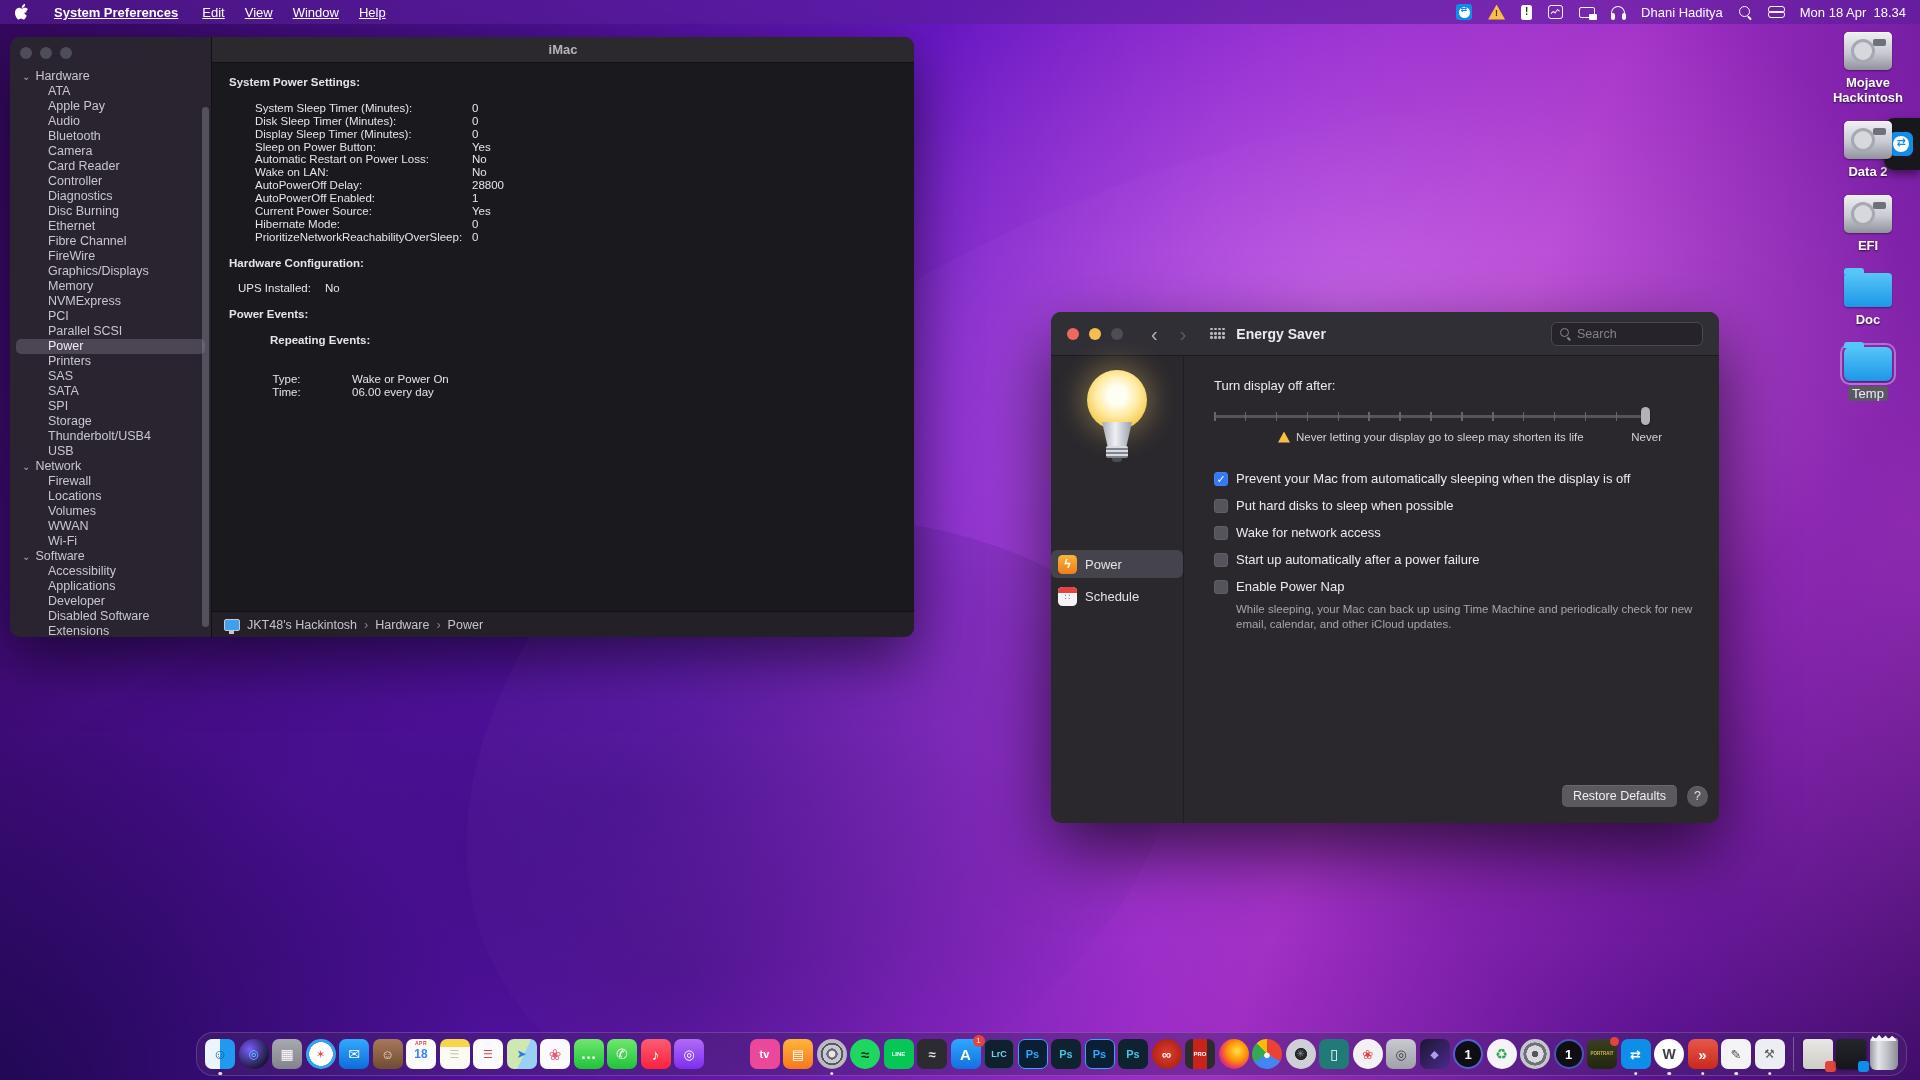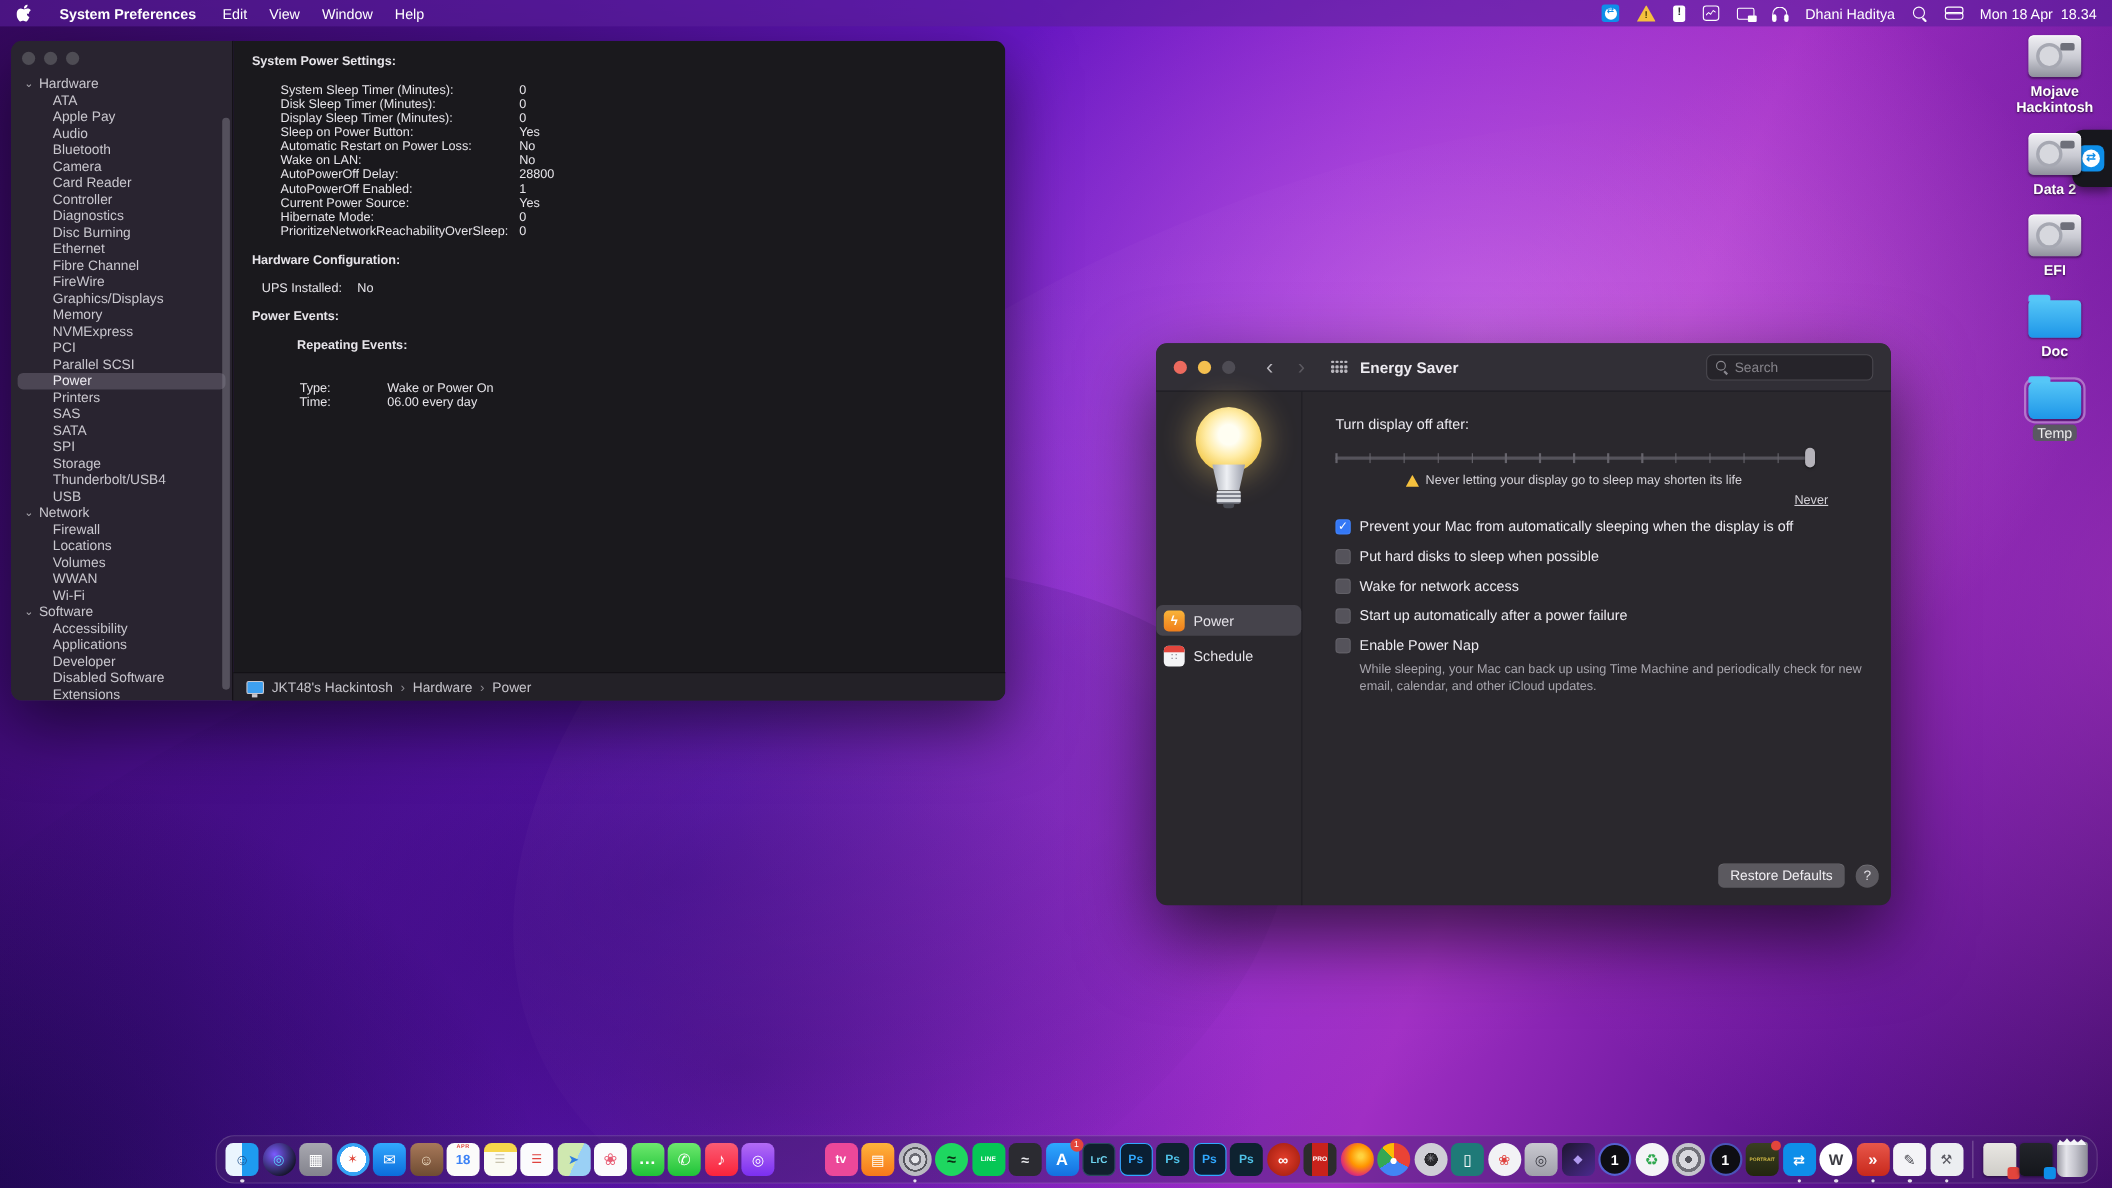--- a/index.html
+++ b/index.html
@@ -17,21 +17,21 @@
   .wave { position:absolute; border-radius:50%; pointer-events:none; }
   .wave1 { width:1600px;height:900px;left:420px;top:180px;transform:rotate(-24deg);
     background:radial-gradient(ellipse at 40% 40%, rgba(255,190,255,.14), transparent 60%); }
   .wave2 { width:1400px;height:700px;left:-200px;top:560px;transform:rotate(-18deg);
     background:radial-gradient(ellipse at 60% 40%, rgba(30,5,80,.35), transparent 65%); }
 
   
   .menubar { position:absolute; left:0; top:0; width:1920px; height:24px;
     background:rgba(90,30,155,.6); display:flex; align-items:center;
     color:#fff; font-size:13px; padding:0 14px; z-index:50; }
-  .mb-left { display:flex; align-items:flex-end; gap:4px; }
+  .mb-left { display:flex; align-items:flex-end; gap:4px;text-decoration:underline; }
   .apple { width:16px; height:16px; display:flex; align-items:center; justify-content:center; margin-right:10px; }
   .menu-app { font-weight:bold; padding:0 10px; }
   .menu-item { padding:0 10px; }
   .mb-right { margin-left:auto; display:flex; align-items:center; gap:16px; }
   .mb-user { font-size:13px; }
   .mb-clock { font-size:13px; white-space:pre; }
   .mi { display:inline-block; position:relative; }
   .mi-teamviewer { width:16px;height:16px;background:#0e8ee9;border-radius:3px; }
   .mi-teamviewer::before { content:""; position:absolute; left:2.5px; top:2.5px; width:11px; height:11px; background:#fff; border-radius:50%; }
   .mi-teamviewer::after { content:"⇄"; position:absolute; left:0; top:1px; width:16px; text-align:center; font-size:8px; color:#0e8ee9; font-weight:bold; }
@@ -145,21 +145,21 @@
   .w2-content { flex:1; position:relative; padding:22px 28px 0 30px; }
   .turn-lbl { color:#eceaf0; font-size:13px; }
   .slider { position:relative; margin-top:14px; width:434px; height:18px; }
   .slider .track { position:absolute; left:0; right:0; top:8px; height:3px; background:#55535b; border-radius:2px; }
   .slider .ticks { position:absolute; left:0; right:0; top:5px; display:flex; justify-content:space-between; }
   .slider .tick { width:1.5px; height:9px; background:#66646c; }
   .slider .handle { position:absolute; right:-2px; top:0; width:9px; height:18px; background:#b4b2b9; border-radius:5px; box-shadow:0 1px 2px rgba(0,0,0,.5); }
   .warn-row { position:relative; width:434px; margin-top:6px; height:16px; font-size:11.5px; color:#d4d2d8; }
   .warn-g { position:absolute; left:64px; top:0; display:flex; align-items:center; gap:6px; }
   .warn-tri { width:12px; height:11px; background:#f5c13e; clip-path:polygon(50% 0,100% 100%,0 100%); position:relative; flex:none; }
-  .never { position:absolute; right:-14px; top:18px; color:#d4d2d8;text-decoration:underline; }
+  .never { position:absolute; right:-14px; top:0; color:#d4d2d8; }
   .checks { margin-top:24px; display:flex; flex-direction:column; gap:12px; width:480px; }
   .chk { display:flex; align-items:center; gap:8px; font-size:13px; color:#eceaf0; }
   .box { width:14px; height:14px; border-radius:3.5px; background:#55535b; flex:none; box-shadow:inset 0 0 0 1px rgba(255,255,255,.08); }
   .box.on { background:#3478f6; color:#fff; font-size:11px; line-height:14px; text-align:center; font-weight:bold; }
   .nap-note { margin-top:8px; margin-left:22px; width:468px; font-size:11.5px; line-height:15px; color:#a7a5ad; }
   .w2-foot { position:absolute; right:24px; bottom:16px; display:flex; align-items:center; gap:10px; }
   .btn { background:#5b595f; color:#f0eef2; font-size:12.5px; padding:4px 11px; border-radius:5px; border:none;
     box-shadow:inset 0 .5px 0 rgba(255,255,255,.18); font-family:inherit; }
   .help { width:21px; height:21px; border-radius:50%; background:#5b595f; color:#e0dee4; font-size:12.5px;
     display:flex; align-items:center; justify-content:center; box-shadow:inset 0 .5px 0 rgba(255,255,255,.18); }
@@ -293,20 +293,21 @@
         </div>
         <div class="w1-item">Accessibility</div>
         <div class="w1-item">Applications</div>
         <div class="w1-item">Developer</div>
         <div class="w1-item">Disabled Software</div>
         <div class="w1-item">Extensions</div>
       </div>
     <div class="w1-scroll"></div>
   </div>
   <div class="w1-main">
+    <div class="w1-title">iMac</div>
     <div class="w1-content" id="si-content">
         <div class="h">System Power Settings:</div>
         <div class="gap"></div>
         <div class="kv">
           <span class="lbl">System Sleep Timer (Minutes):</span>
           <span class="val">0</span>
         </div>
         <div class="kv">
           <span class="lbl">Disk Sleep Timer (Minutes):</span>
           <span class="val">0</span>

